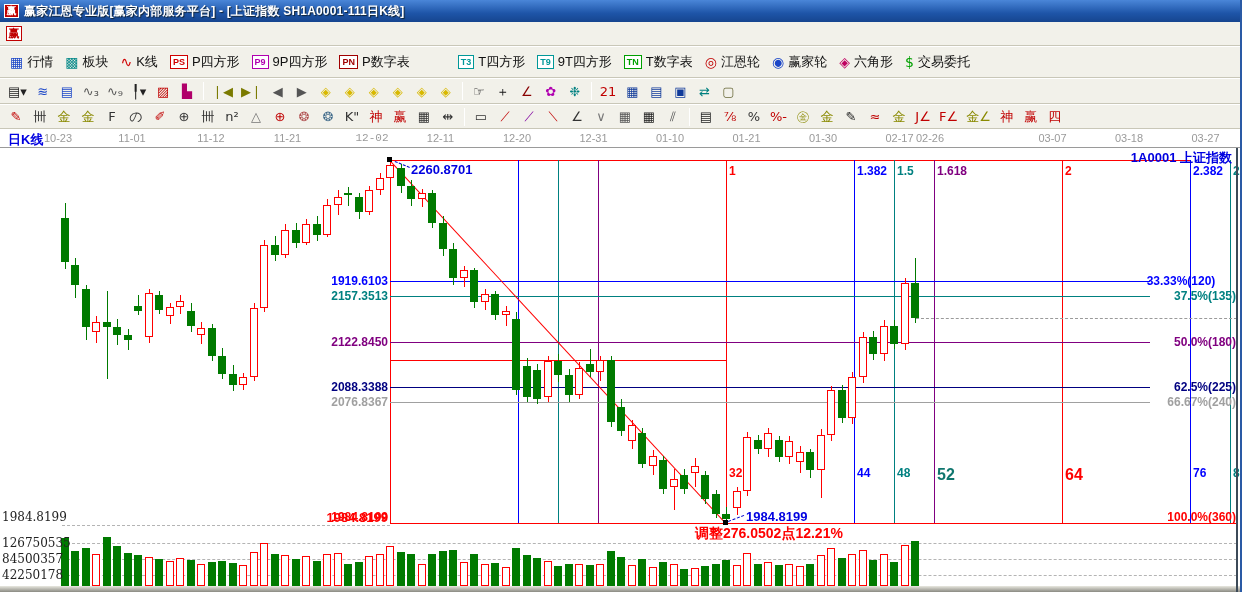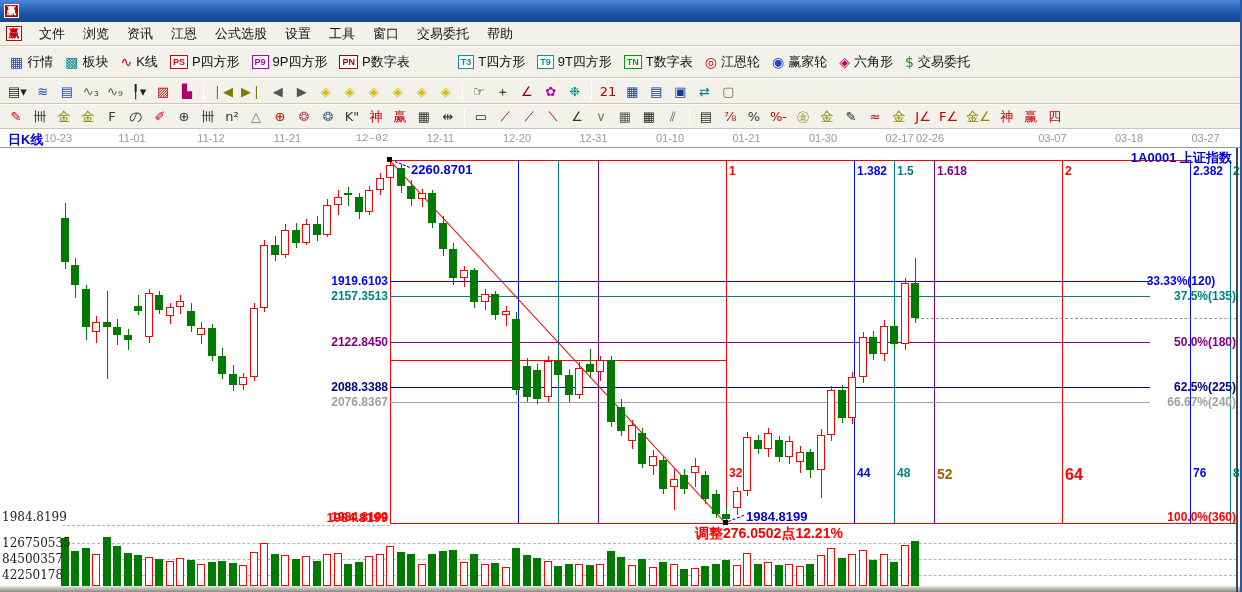--- a/index.html
+++ b/index.html
@@ -59,36 +59,25 @@
   .bottom-strip { position:absolute; left:0; top:438px; width:1242px; height:6px;
     background:linear-gradient(#e9e8e0,#8a8a82); z-index:6; }
   .win-rborder { position:absolute; right:0; top:0; width:2px; height:592px; background:#2a5aa5; z-index:9; }
 </style>
 </head>
 <body>
 
 <div id="app">
   <div class="titlebar">
     <div class="app-icon">赢</div>
+    <div class="title-text">赢家江恩专业版[赢家内部服务平台] - [上证指数  SH1A0001-111日K线]</div>
   </div>
 
   <div class="menubar">
     <div class="menu-icon">赢</div>
-    <div id="menu-items" style="display:flex;">
-        <div class="menu-item">文件</div>
-        <div class="menu-item">浏览</div>
-        <div class="menu-item">资讯</div>
-        <div class="menu-item">江恩</div>
-        <div class="menu-item">公式选股</div>
-        <div class="menu-item">设置</div>
-        <div class="menu-item">工具</div>
-        <div class="menu-item">窗口</div>
-        <div class="menu-item">交易委托</div>
-        <div class="menu-item">帮助</div>
-      </div>
   </div>
 
   <div class="toolbar tb1" id="toolbar1">
       <div class="tbtn">
         <span class="glyph" style="color: rgb(27, 70, 200);">▦</span>
         <span class="lbl">行情</span>
       </div>
       <div class="tbtn">
         <span class="glyph" style="color: rgb(11, 139, 139);">▩</span>
         <span class="lbl">板块</span>
@@ -403,21 +392,21 @@
       <div class="lab" style="top: 16px; color: rgb(255, 0, 0); left: 729px; font-size: 12px;">1</div>
       <div class="lab" style="top: 318px; color: rgb(255, 0, 0); left: 729px; font-size: 12px;">32</div>
       <div class="vline" style="left: 854px; top: 12px; width: 1px; height: 363.006px; background: rgb(0, 0, 255);"></div>
       <div class="lab" style="top: 16px; color: rgb(0, 0, 255); left: 857px; font-size: 12px;">1.382</div>
       <div class="lab" style="top: 318px; color: rgb(0, 0, 255); left: 857px; font-size: 12px;">44</div>
       <div class="vline" style="left: 894px; top: 12px; width: 1px; height: 363.006px; background: rgb(0, 128, 128);"></div>
       <div class="lab" style="top: 16px; color: rgb(0, 128, 128); left: 897px; font-size: 12px;">1.5</div>
       <div class="lab" style="top: 318px; color: rgb(0, 128, 128); left: 897px; font-size: 12px;">48</div>
       <div class="vline" style="left: 934px; top: 12px; width: 1px; height: 363.006px; background: rgb(128, 0, 128);"></div>
       <div class="lab" style="top: 16px; color: rgb(128, 0, 128); left: 937px; font-size: 12px;">1.618</div>
-      <div class="lab" style="top: 318px; color: #a16207; left: 937px; font-size: 14px;">52</div>
+      <div class="lab" style="top: 318px; color: #0f766e; left: 937px; font-size: 16px;">52</div>
       <div class="vline" style="left: 1062px; top: 12px; width: 1px; height: 363.006px; background: rgb(255, 0, 0);"></div>
       <div class="lab" style="top: 16px; color: rgb(255, 0, 0); left: 1065px; font-size: 12px;">2</div>
       <div class="lab" style="top: 318px; color: rgb(255, 0, 0); left: 1065px; font-size: 16px;">64</div>
       <div class="vline" style="left: 1190px; top: 12px; width: 1px; height: 363.006px; background: rgb(0, 0, 255);"></div>
       <div class="lab" style="top: 16px; color: rgb(0, 0, 255); left: 1193px; font-size: 12px;">2.382</div>
       <div class="lab" style="top: 318px; color: rgb(0, 0, 255); left: 1193px; font-size: 12px;">76</div>
       <div class="vline" style="left: 1230px; top: 12px; width: 1px; height: 363.006px; background: rgb(0, 128, 128);"></div>
       <div class="lab" style="top: 16px; color: rgb(0, 128, 128); left: 1233px; font-size: 12px;">2.5</div>
       <div class="lab" style="top: 318px; color: rgb(0, 128, 128); left: 1233px; font-size: 12px;">80</div>
       <div class="hline" style="left: 390px; width: 760px; top: 133px; height: 1px; background: rgb(0, 0, 255);"></div>

